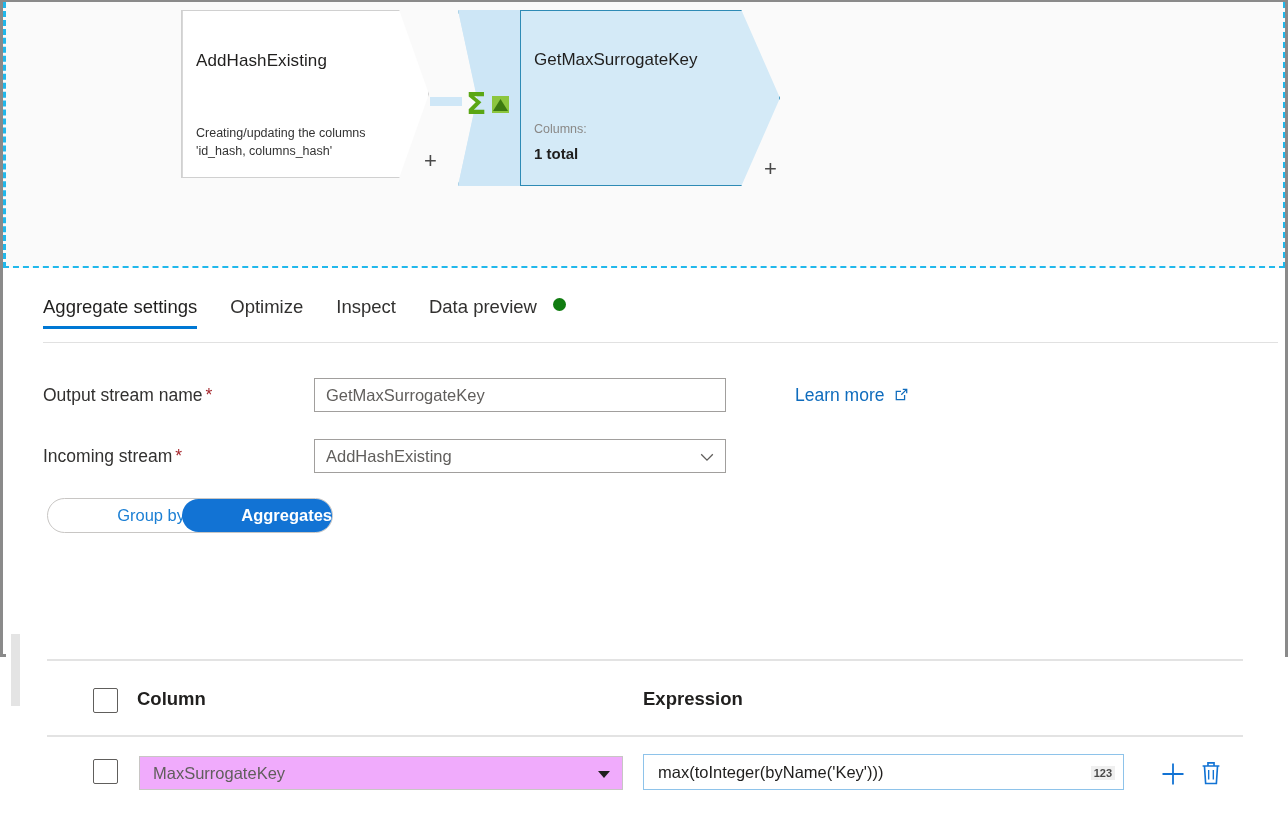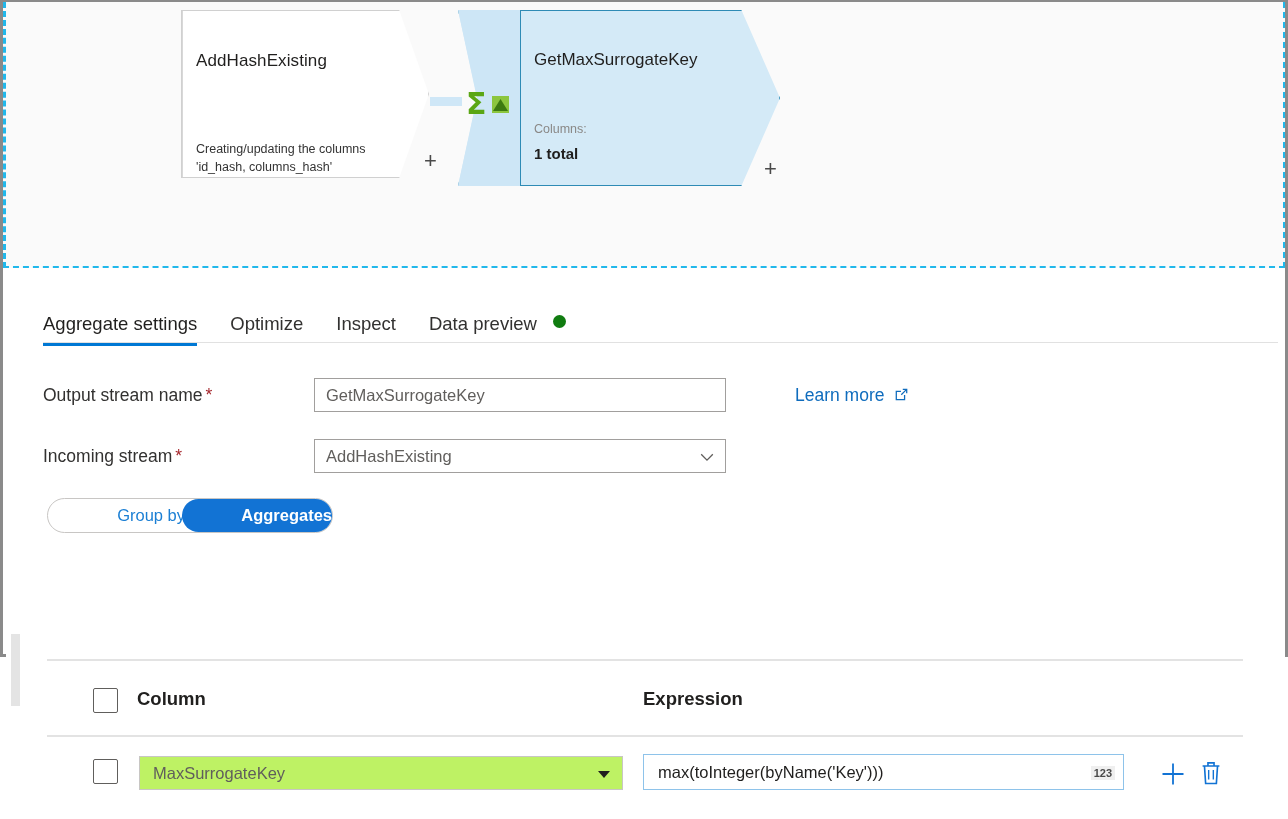--- a/index.html
+++ b/index.html
@@ -48,21 +48,21 @@
     position: absolute; inset: 0;
     clip-path: polygon(0 0, 88% 0, 100% 50%, 88% 100%, 0 100%);
     background: #ffffff;
     border-left: 1px solid #d8d8d8;
   }
   .node-prev-title {
     position: absolute; left: 14px; top: 40px;
     font-size: 17px; color: #201f1e; letter-spacing: .1px;
   }
   .node-prev-desc {
-    position: absolute; left: 14px; top: 129px;
+    position: absolute; left: 14px; top: 113px;
     font-size: 12.5px; color: #333333; line-height: 18px;
     width: 225px;
   }
   .plus-prev {
     position: absolute; left: 418px; top: 148px;
     font-size: 22px; color: #4a4a4a; line-height: 1;
   }
 
   
   .connector {
@@ -126,21 +126,21 @@
     background: #ffffff;
   }
   #panel-scroll-thumb {
     position: absolute; left: 5px; top: 362px;
     width: 9px; height: 72px;
     background: #e4e4e4;
   }
 
   
   #tabs {
-    position: absolute; left: 37px; top: 41px;
+    position: absolute; left: 37px; top: 24px;
     height: 44px;
     display: flex; align-items: flex-start; gap: 0px; text-align: right;
   }
   .tab {
     position: relative;
     font-size: 18.5px; color: #323130;
     padding: 0 17px 11px 0; margin-right: 16px;
     white-space: nowrap;
     cursor: pointer;
   }
@@ -240,21 +240,21 @@
   }
   .chk {
     position: absolute;
     width: 25px; height: 25px;
     border: 1.6px solid #605e5c; background: #ffffff;
     border-radius: 2px; cursor: pointer;
   }
   #col-select {
     position: absolute; left: 133px; top: 484px;
     width: 484px; height: 34px;
-    border: 1px solid #c8c6c4; background: #bef264;
+    border: 1px solid #c8c6c4; background: #f0abfc;
   }
   #col-select .v {
     position: absolute; left: 13px; top: 0;
     line-height: 32px; font-size: 16.5px; color: #605e5c;
   }
   #col-select .caret {
     position: absolute; right: 12px; top: 14px;
     width: 0; height: 0;
     border-left: 6px solid transparent;
     border-right: 6px solid transparent;

